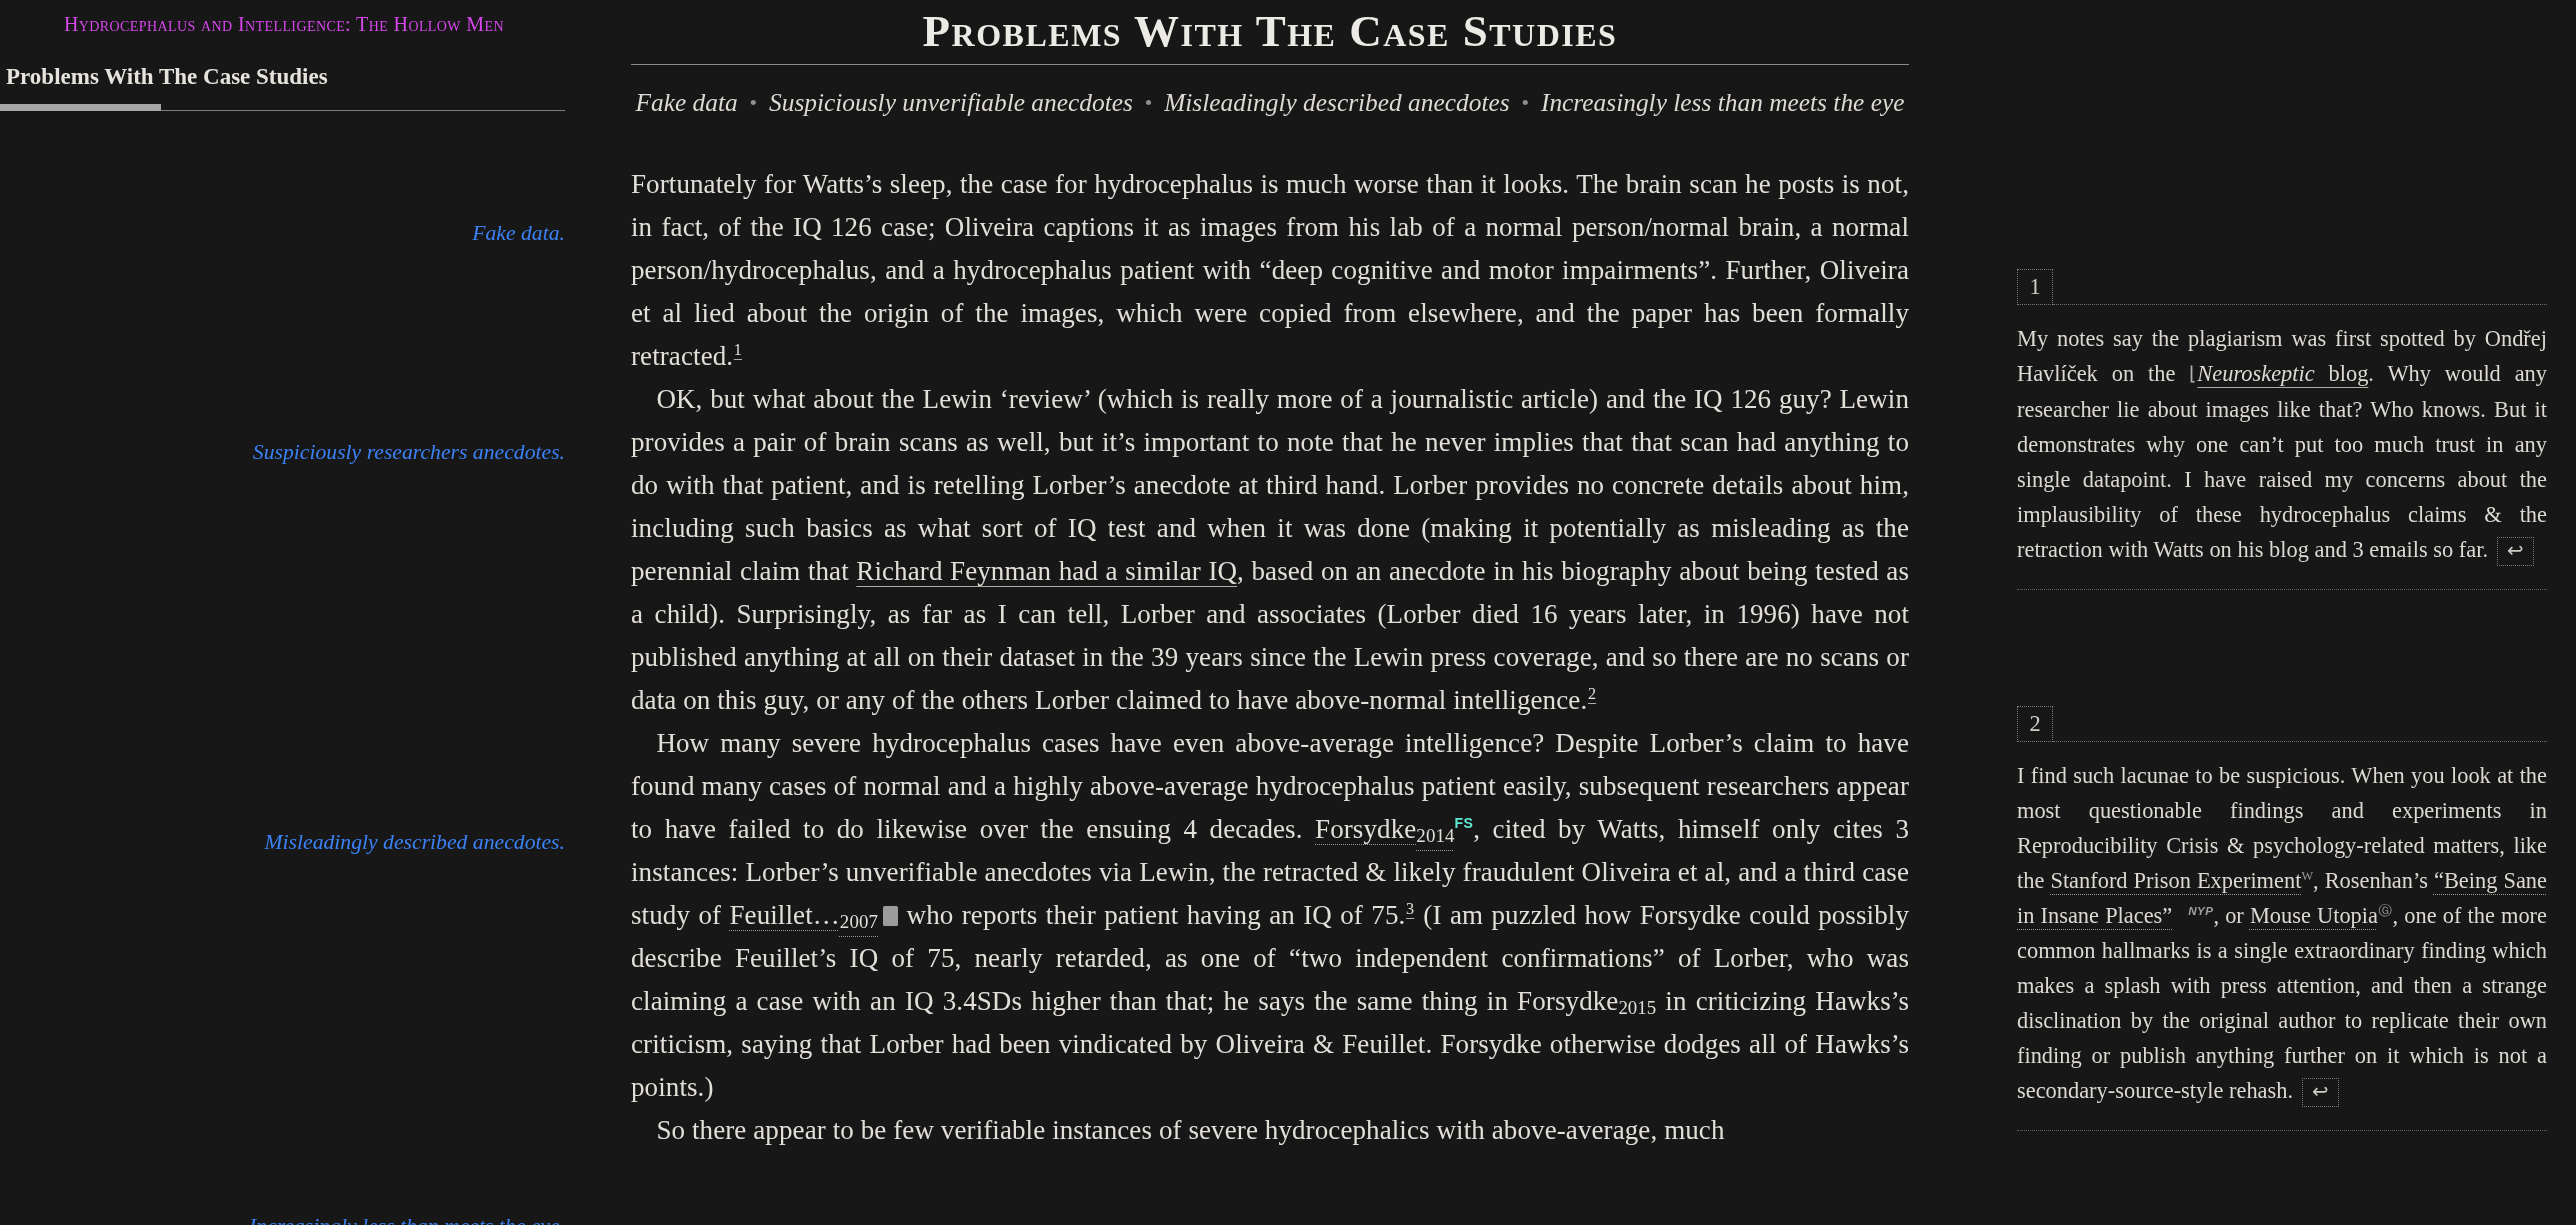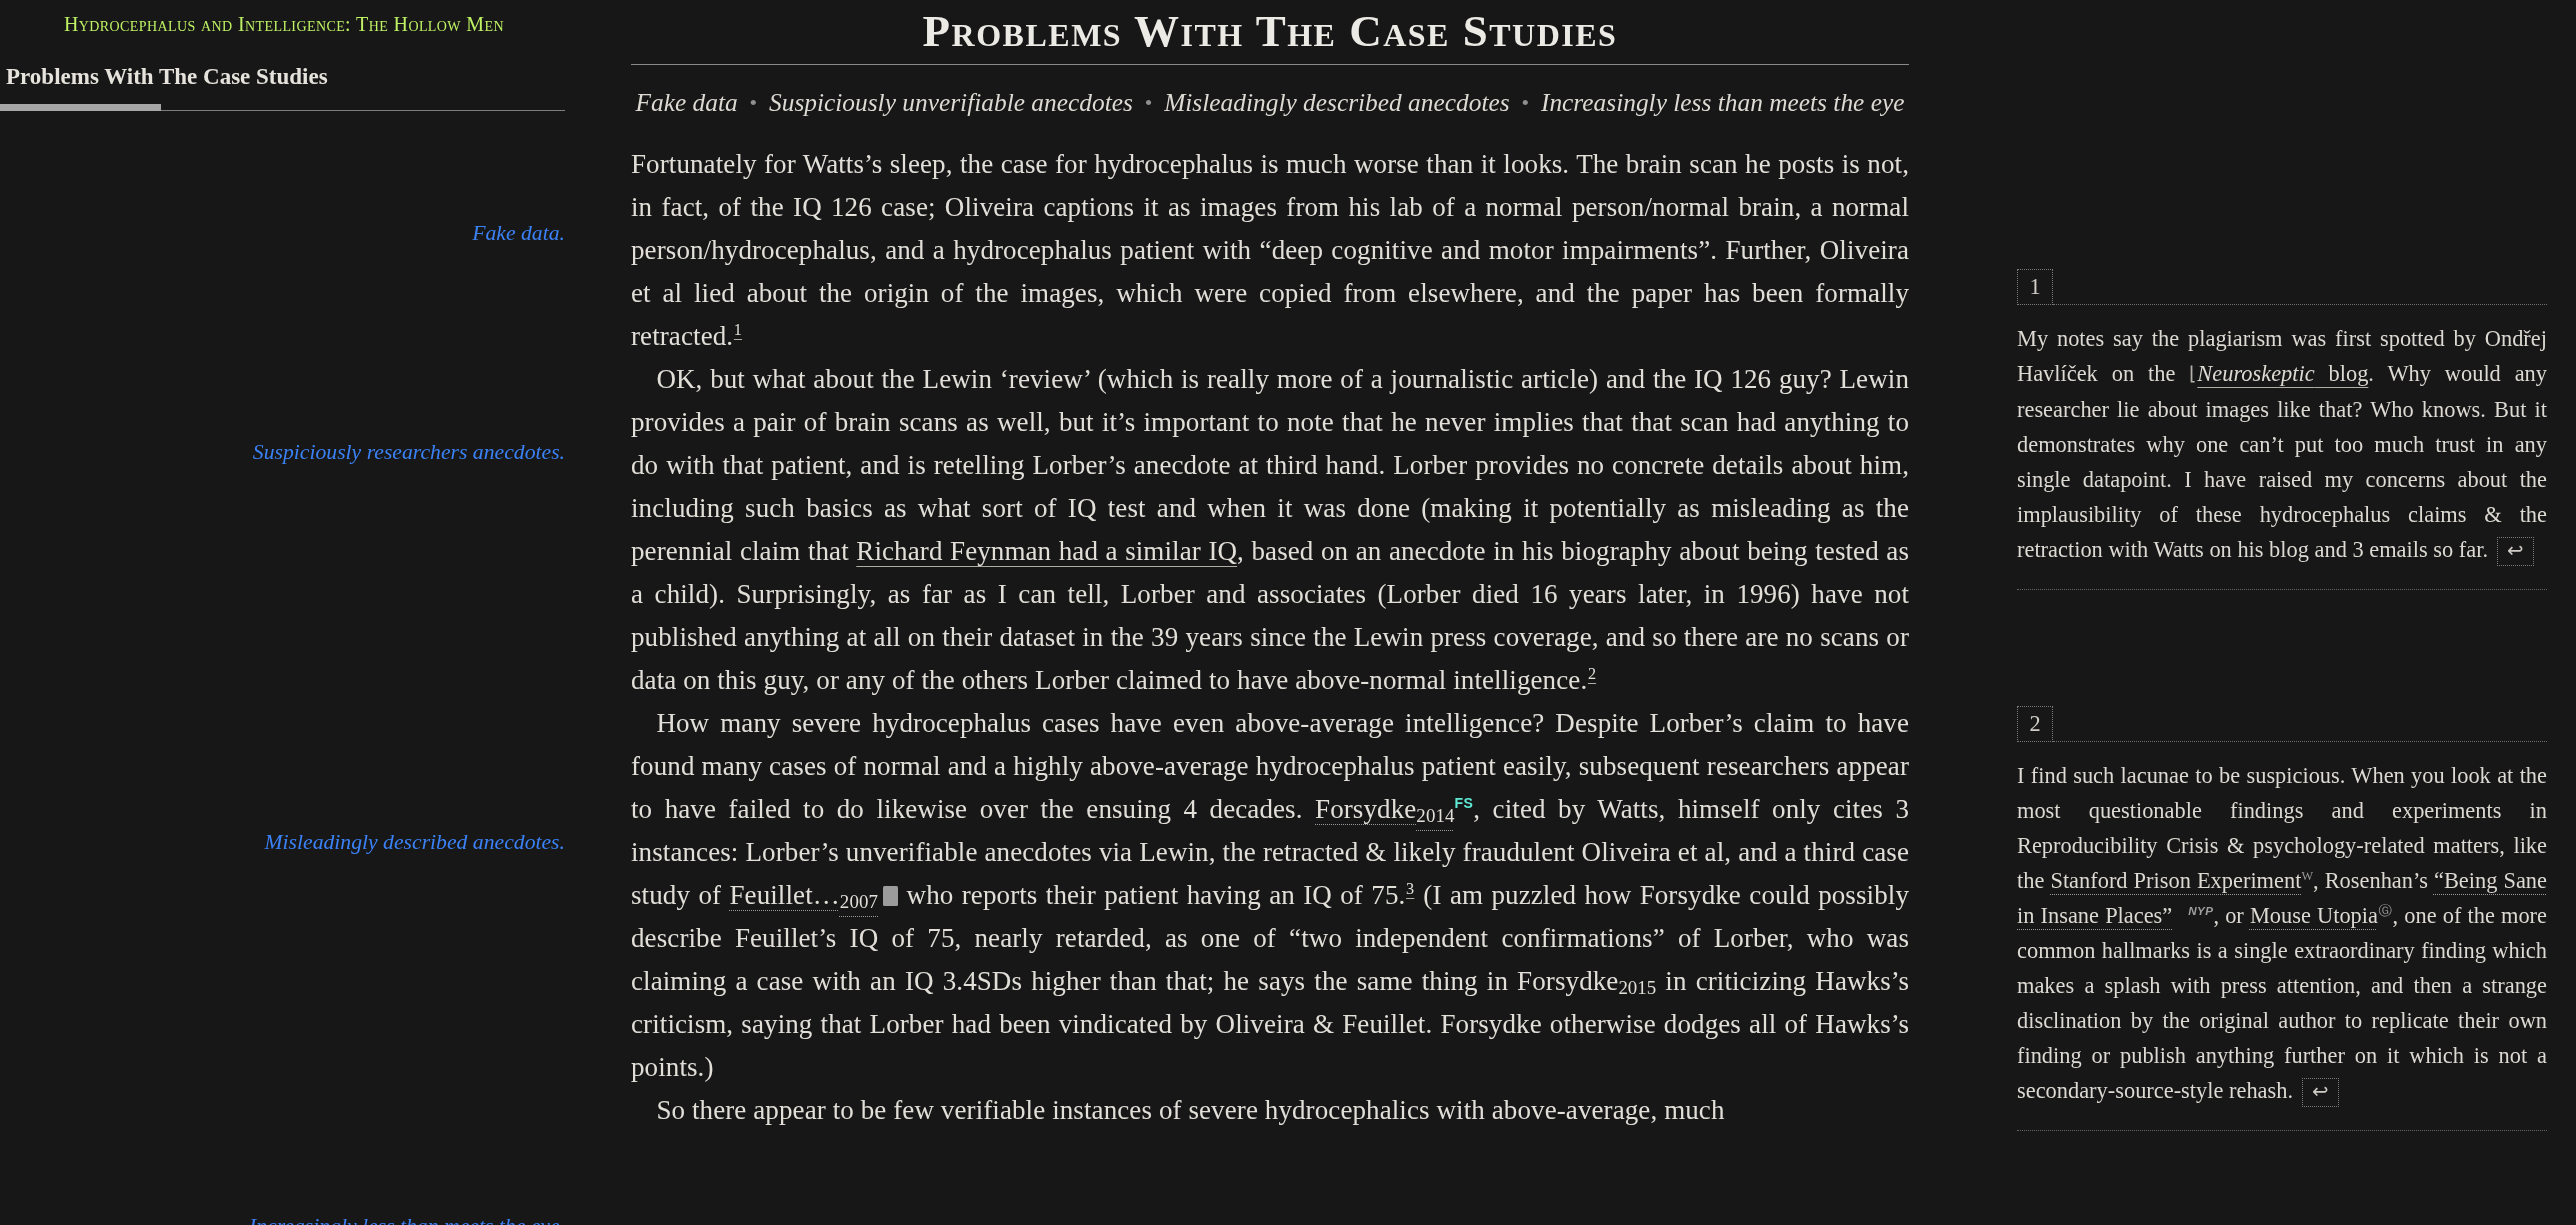--- a/index.html
+++ b/index.html
@@ -8,21 +8,21 @@
     background:#171717;color:#e2dfd9;
     font-family:"Liberation Serif", serif;
   }
   .page{position:absolute;inset:0;}
 
   
   .sidebar{position:absolute;left:0;top:0;width:568px;height:100%;}
   .sidebar-title{
     margin-top:9px;padding:0 49px;text-align:center;
     font-variant:small-caps;font-size:20px;line-height:30px;
-    letter-spacing:0.4px;color:#bef264;
+    letter-spacing:0.4px;color:#d946ef;
   }
   .sidebar-section{
     margin:25.4px 0 0 6px;font-weight:bold;font-size:23px;color:#e6e3dd;
   }
   .progress{position:relative;margin-top:12px;width:568px;height:9px;}
   .progress-track{position:absolute;left:0;right:3px;bottom:0;height:1.5px;background:#7d7d7d;}
   .progress-fill{position:absolute;left:0;bottom:0;width:161px;height:7.5px;background:#a6a6a6;}
   .margin-note{
     position:absolute;right:3px;width:538px;text-align:right;
     font-style:italic;font-size:21.7px;line-height:27px;color:#3b82f6;
@@ -33,21 +33,21 @@
   .article-heading{
     margin:4.5px 0 0 0;text-align:center;
     font-variant:small-caps;font-weight:bold;font-size:45px;line-height:52px;
     letter-spacing:1.5px;color:#eceae5;
   }
   .heading-rule{border:none;border-top:1.5px solid #8a8a8a;margin:7.5px 0 0 0;}
   .article-subtitle{
     margin-top:16.4px;text-align:center;font-style:italic;
     font-size:25.4px;line-height:42px;color:#ddd9d3;
   }
-  .body-copy{margin-top:19px;}
+  .body-copy{margin-top:39px;}
   .para{
     margin:0;text-align:justify;font-size:27px;line-height:43px;
     letter-spacing:0.1px;color:#e2dfd9;
   }
   .para.indent{text-indent:25.4px;}
 
   
   .sidenotes{position:absolute;left:2017px;top:0;width:530px;}
   .sidenote{position:absolute;left:0;width:100%;}
   .sn-head{display:flex;align-items:flex-end;}

